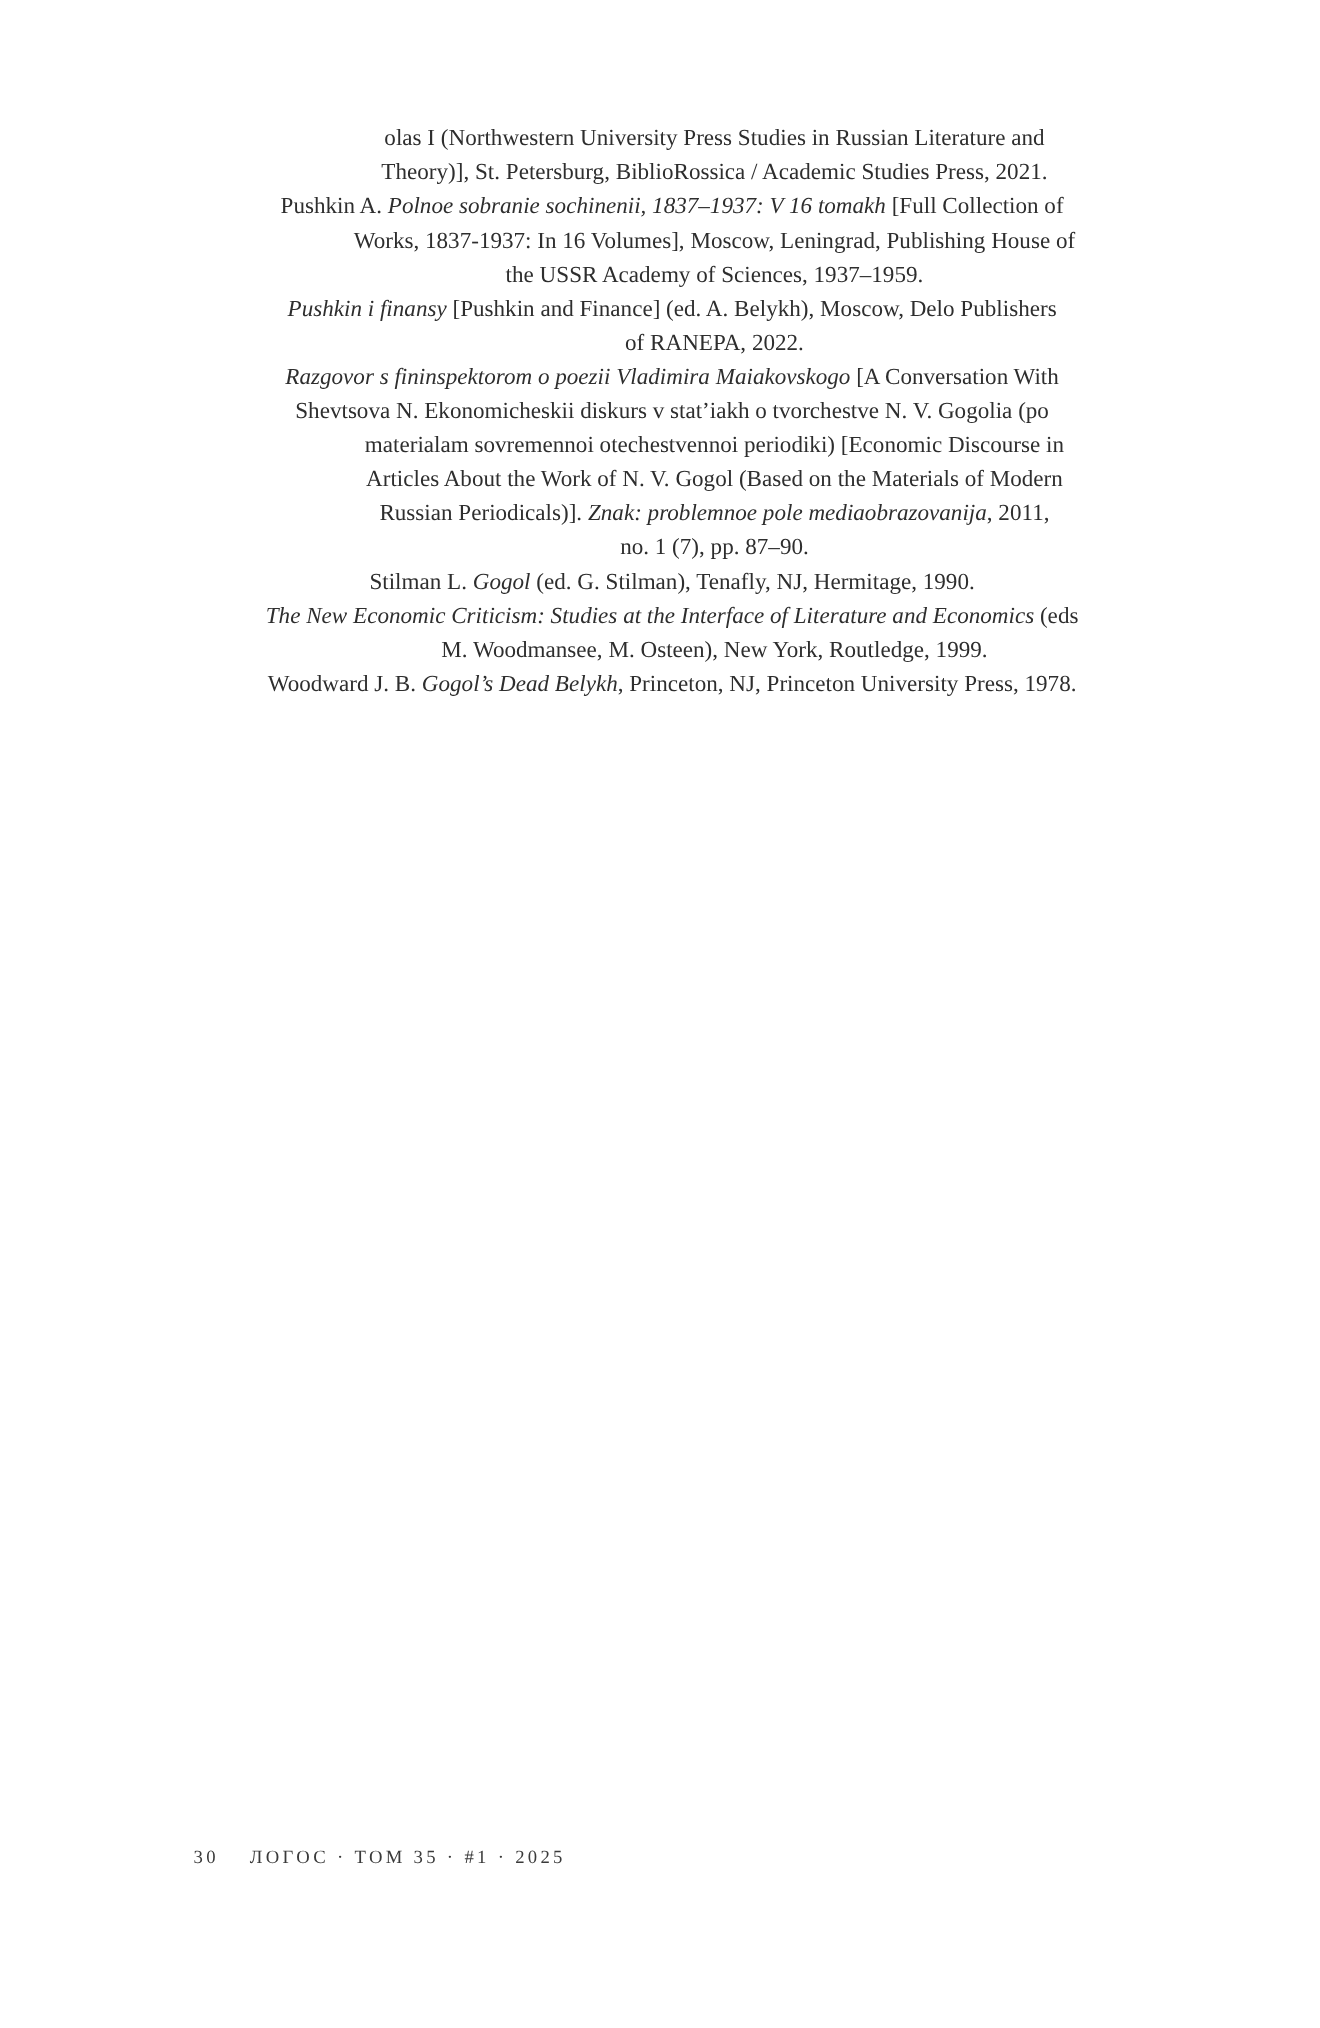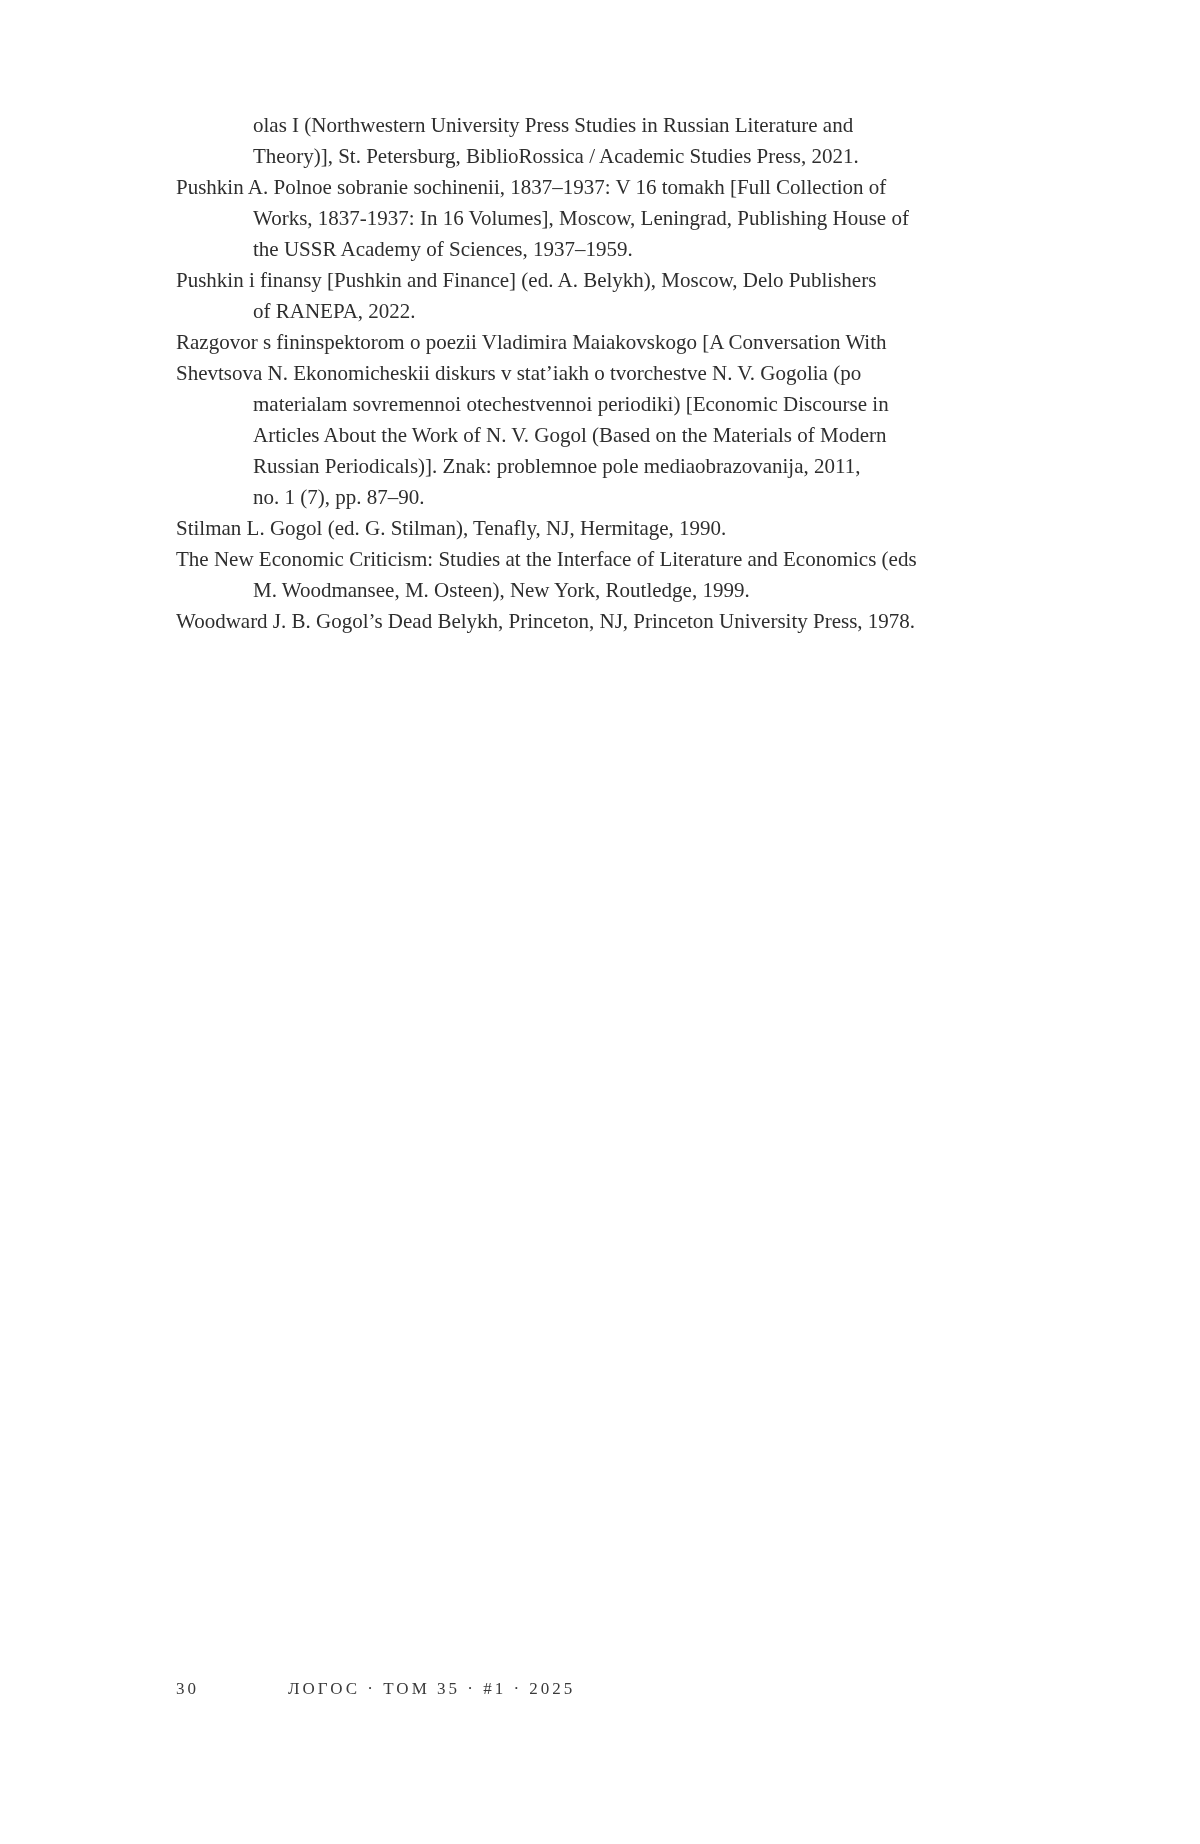--- a/index.html
+++ b/index.html
@@ -21,39 +21,41 @@
     background: #ffffff;
   }
   .bibliography {
     position: absolute;
     left: 176px;
     top: 110px;
     width: 870px;
     font-size: 21px;
     line-height: 31px;
     text-rendering: optimizeLegibility;
+    text-align: center;
   }
   .entry {
     margin: 0;
   }
   .ref-line {
     white-space: nowrap;
   }
   .ref-line.indent {
     padding-left: 77px;
   }
   .italic {
+    font-style: italic;
   }
   .footer {
     position: absolute;
     left: 176px;
     top: 1678px;
     display: flex;
     align-items: baseline;
-    gap: 89px;
+    gap: 28px;
     font-size: 17px;
     line-height: 22px;
     letter-spacing: 3px;
     color: #3a3a3a;
   }
 </style>
 </head>
 <body>
 
 <div class="page">

